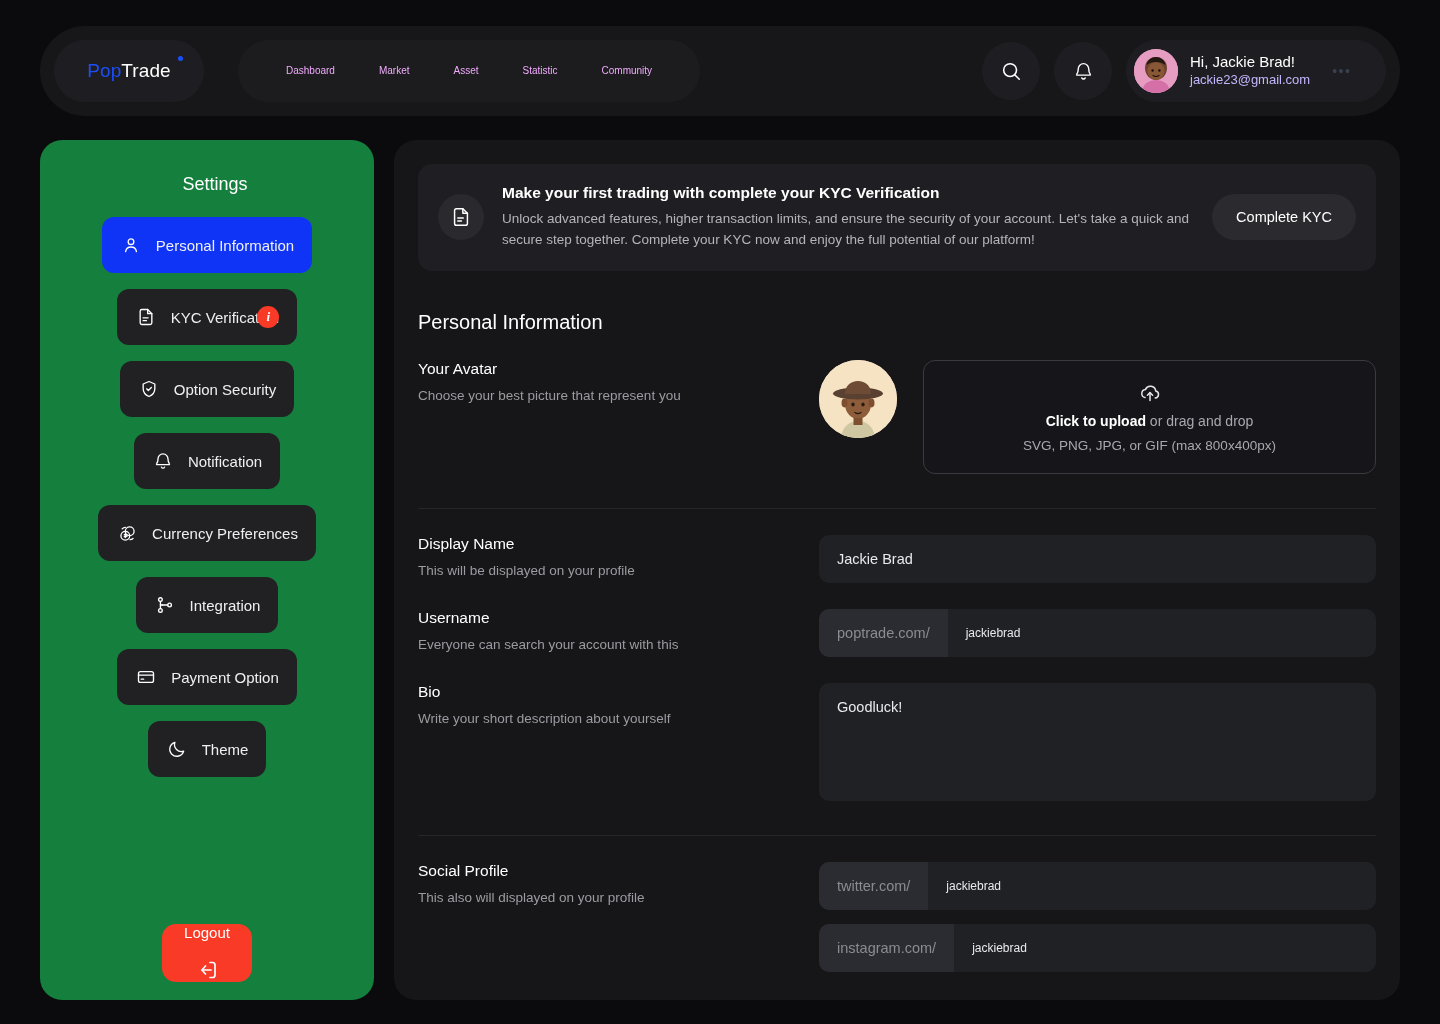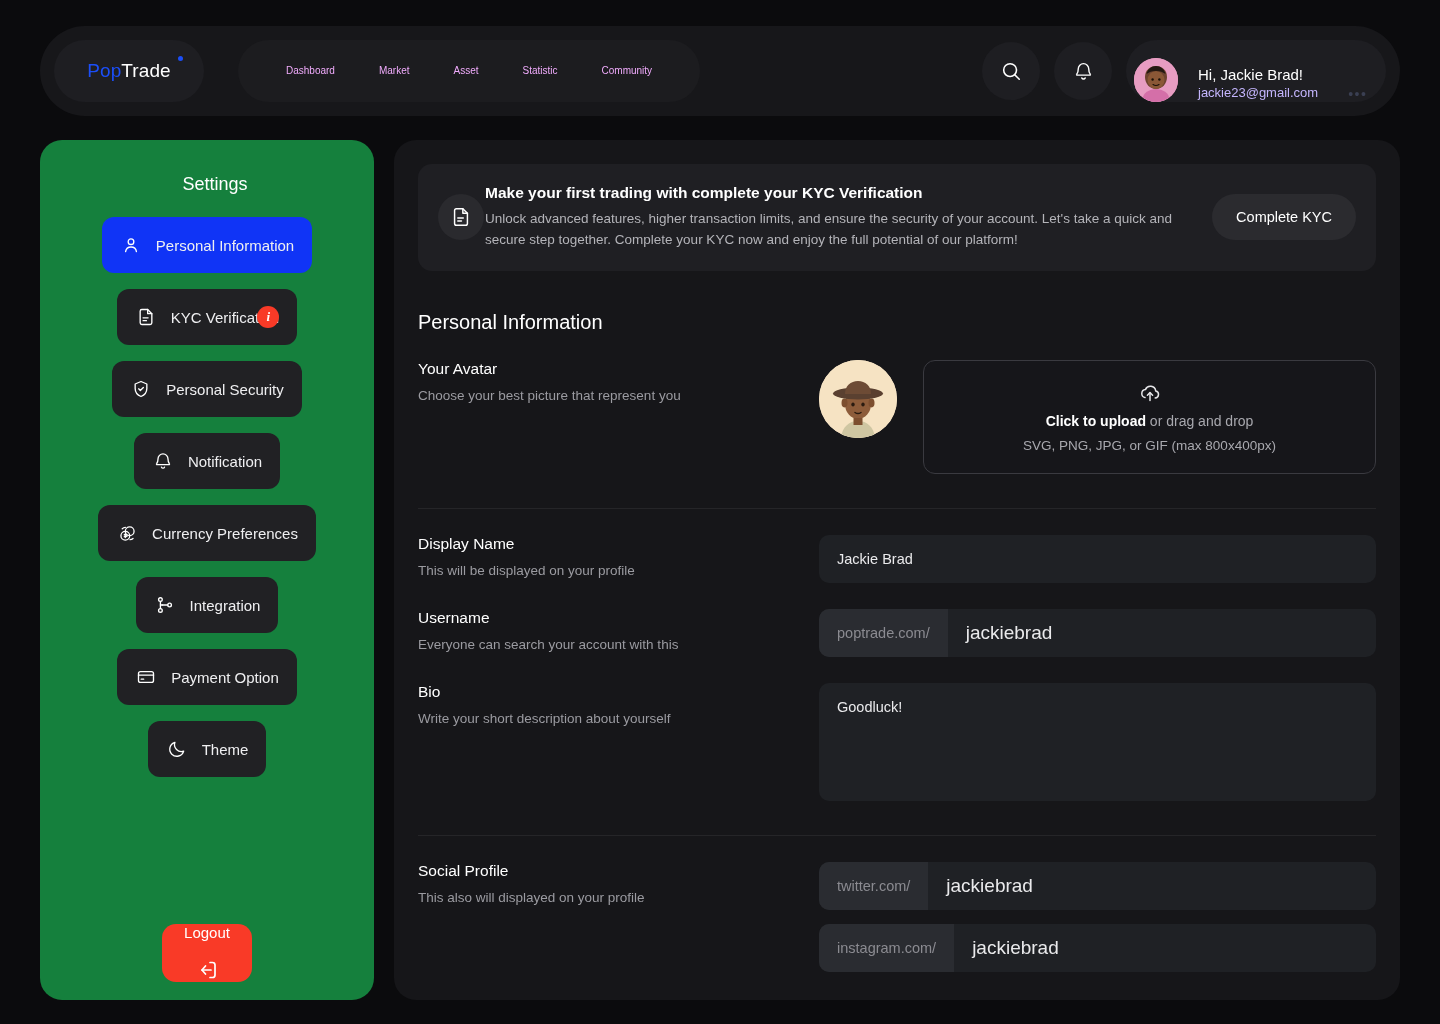--- a/index.html
+++ b/index.html
@@ -55,22 +55,22 @@
   }
   .icon-circle {
     width: 58px; height: 58px; border-radius: 50%;
     background: #1e1e22;
     display: flex; align-items: center; justify-content: center;
     cursor: pointer;
   }
   .user-pill {
     height: 62px; min-width: 260px;
     background: #1e1e22; border-radius: 31px;
-    display: flex; align-items: flex-end;
-    padding: 0 16px 0 8px; gap: 20px; cursor: pointer;
+    display: flex; align-items: center;
+    padding: 0 16px 0 8px; gap: 12px; cursor: pointer;
   }
   .avatar-sm {
     width: 44px; height: 44px; border-radius: 50%;
     background: #e79cc2; overflow: hidden; position: relative; flex: none;
   }
   .user-meta { display: flex; flex-direction: column; justify-content: center; }
   .user-name { font-size: 15px; color: #ffffff; line-height: 1.25; }
   .user-mail { font-size: 13px; color: #c4b5fd; line-height: 1.3; }
   .dots { margin-left: 10px; color: #3a3f52; font-size: 14px; letter-spacing: 1.5px; }
 
@@ -114,21 +114,21 @@
   .content {
     position: absolute; left: 394px; top: 140px;
     width: 1006px; height: 860px;
     background: #161619; border-radius: 22px;
     padding: 24px;
     overflow: hidden;
   }
   .kyc-banner {
     background: #1f1f23; border-radius: 14px;
     padding: 20px 20px;
-    display: flex; align-items: center; gap: 1px;
+    display: flex; align-items: center; gap: 18px;
   }
   .kyc-icon-wrap {
     width: 46px; height: 46px; border-radius: 50%;
     background: #2a2a2e; flex: none;
     display: flex; align-items: center; justify-content: center;
   }
   .kyc-text { flex: 1; }
   .kyc-title { font-size: 15.5px; font-weight: 700; color: #ffffff; margin-bottom: 7px; }
   .kyc-desc { font-size: 13.5px; color: #b4b4b9; line-height: 1.55; max-width: 700px; }
   .kyc-btn {
@@ -177,21 +177,21 @@
     background: #1f2125; border-radius: 10px;
     display: flex; align-items: stretch; overflow: hidden;
   }
   .input-prefix {
     background: #2a2c31; color: #8b8b91;
     display: flex; align-items: center;
     padding: 0 18px; font-size: 14.5px; white-space: nowrap;
   }
   .input-value {
     flex: 1; display: flex; align-items: center;
-    padding: 0 18px; font-size: 19px; color: #eaeaec; cursor: text;
+    padding: 0 18px; font-size: 12px; color: #eaeaec; cursor: text;
   }
   .textarea {
     width: 100%; height: 118px;
     background: #1f2125; border-radius: 10px;
     padding: 16px 18px; font-size: 14.5px; color: #eaeaec;
     cursor: text;
   }
   .stack { display: flex; flex-direction: column; gap: 14px; width: 100%; }
   svg { display: block; }
 </style>
@@ -282,21 +282,21 @@
       <span class="badge-warn">i</span>
     </div>
 
     <div class="side-item">
       <span class="side-icon">
         <svg width="20" height="20" viewBox="0 0 24 24" fill="none" stroke="#ffffff" stroke-width="1.6" stroke-linecap="round" stroke-linejoin="round">
           <path d="M12 3l7 3v5.5c0 4.7-3 8-7 9.5-4-1.5-7-4.8-7-9.5V6z"></path>
           <path d="M9.2 11.8l2 2 3.6-3.7"></path>
         </svg>
       </span>
-      <span class="side-label">Personal Security</span>
+      <span class="side-label">Option Security</span>
     </div>
 
     <div class="side-item">
       <span class="side-icon">
         <svg width="20" height="20" viewBox="0 0 24 24" fill="none" stroke="#ffffff" stroke-width="1.6" stroke-linecap="round" stroke-linejoin="round">
           <path d="M6 9.5a6 6 0 0 1 12 0c0 3.8 1.2 5.2 1.7 5.9.3.4 0 .9-.5.9H4.8c-.5 0-.8-.5-.5-.9.5-.7 1.7-2.1 1.7-5.9z"></path>
           <path d="M10.2 19.4a2 2 0 0 0 3.6 0"></path>
         </svg>
       </span>
       <span class="side-label">Notification</span>

